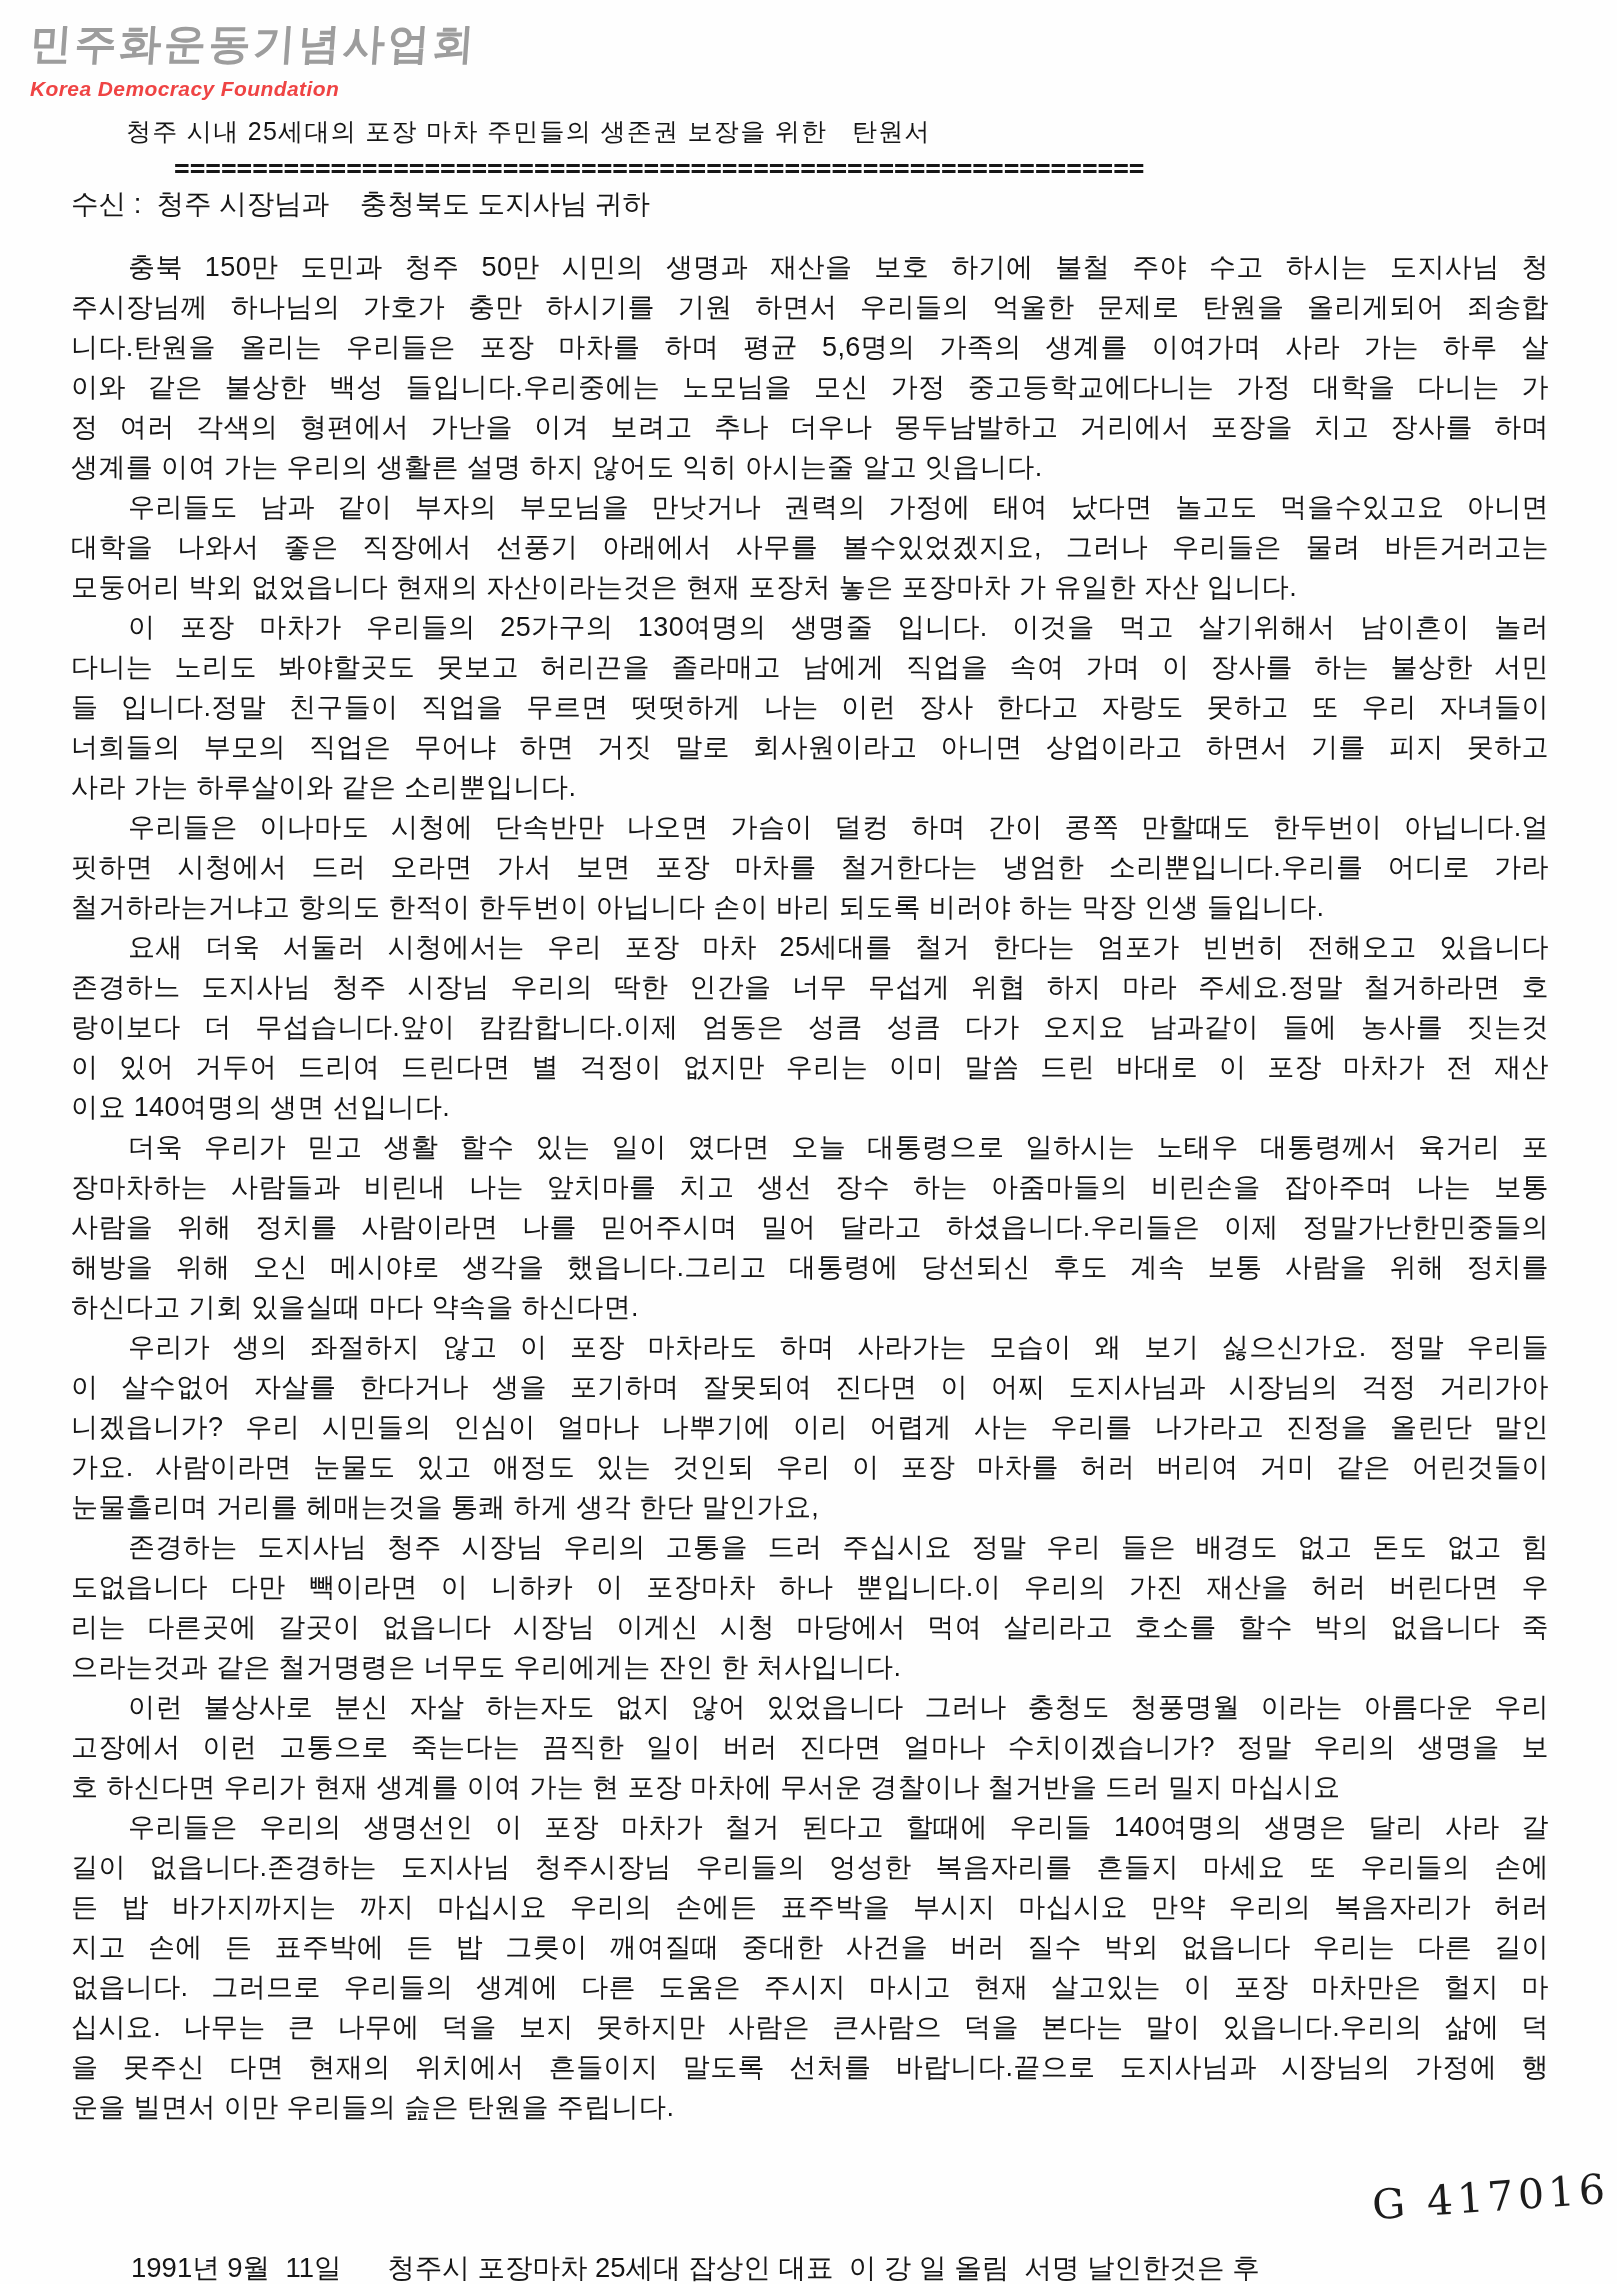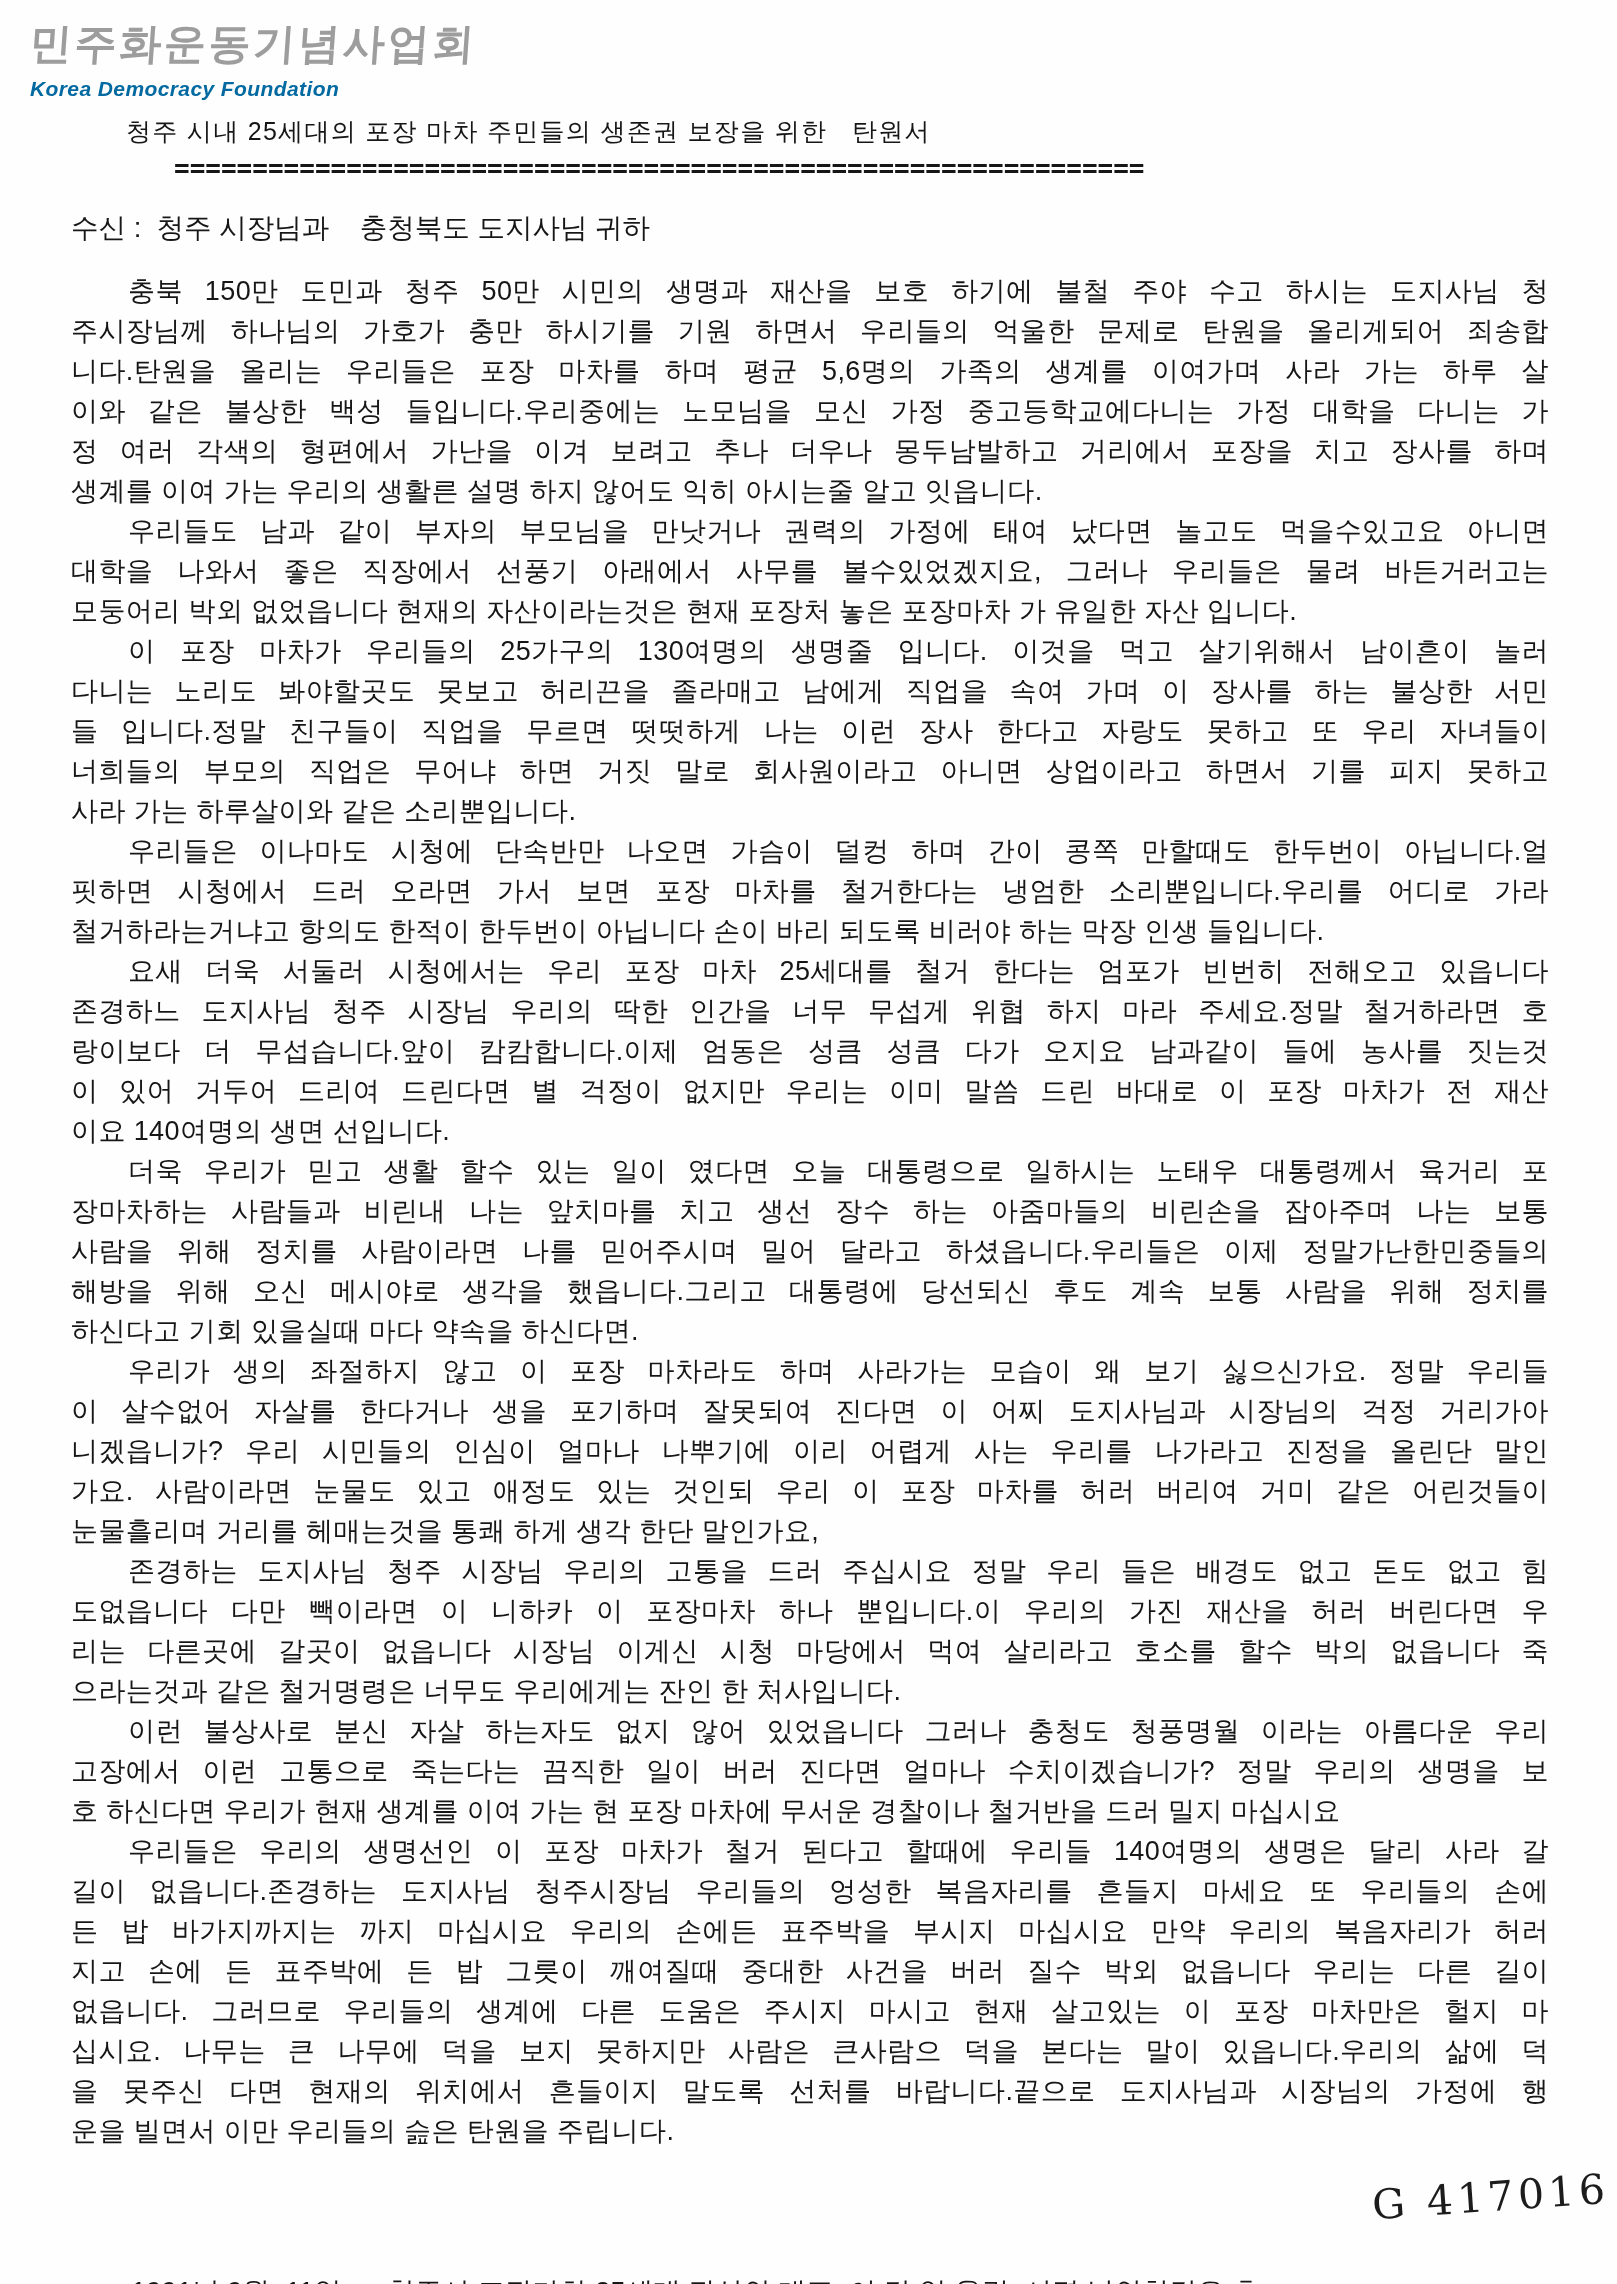--- a/index.html
+++ b/index.html
@@ -12,36 +12,36 @@
     overflow:hidden;
   }
   .logo{position:absolute;left:30px;top:16px;}
   .logo-kr{
     font-size:42px;font-weight:bold;color:#9d9d9d;
     letter-spacing:2.7px;transform:skewX(-4deg);
     font-family:"DejaVu Serif", serif;
   }
   .logo-en{
     margin-top:5.3px;font-size:21px;font-weight:bold;font-style:italic;
-    color:#0369a1;letter-spacing:0.4px;
+    color:#ef4444;letter-spacing:0.4px;
     font-family:"Liberation Sans", sans-serif;
   }
   .content{position:absolute;left:71px;top:113px;width:1478px;}
   .title{
     margin-left:55px;font-size:25px;letter-spacing:1.3px;
     white-space:pre;line-height:37px;
   }
   .divider{
     margin-left:103px;margin-top:5.3px;
     font-family:"DejaVu Sans Mono", monospace;
     font-size:26px;font-weight:bold;line-height:26.6px;
     letter-spacing:0;white-space:pre;
   }
   .recipient{
-    margin-top:26px;font-size:27.5px;white-space:pre;line-height:39px;
+    margin-top:2px;font-size:27.5px;white-space:pre;line-height:39px;
   }
   .doc-body{
     margin-top:24px;font-size:27px;line-height:40px;
     letter-spacing:0.4px;
   }
   .line{text-align:justify;text-align-last:justify;}
   .line.last{text-align-last:left;}
   .line.first{text-indent:57px;}
   .footer{margin-top:26.6px;font-size:27.5px;line-height:46px;white-space:pre;}
   .footer-l1{text-indent:60px;}

